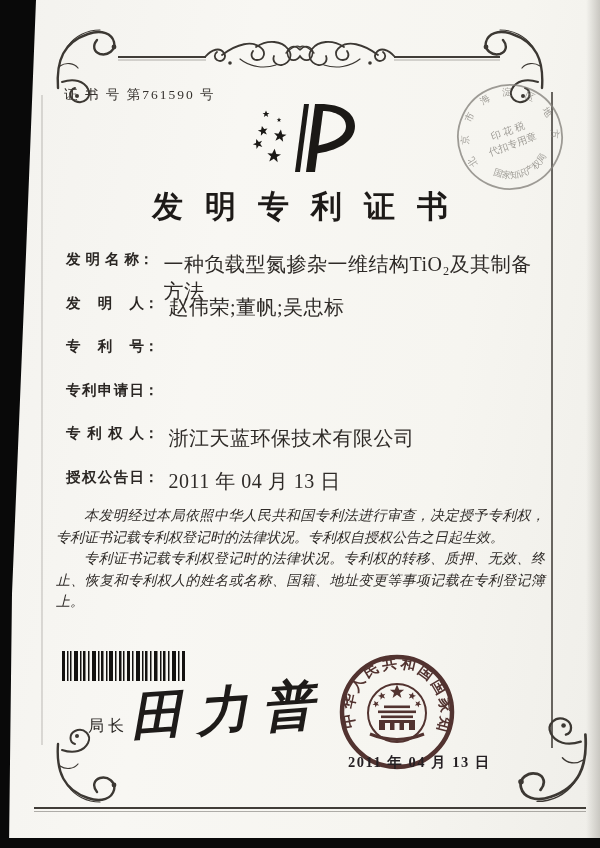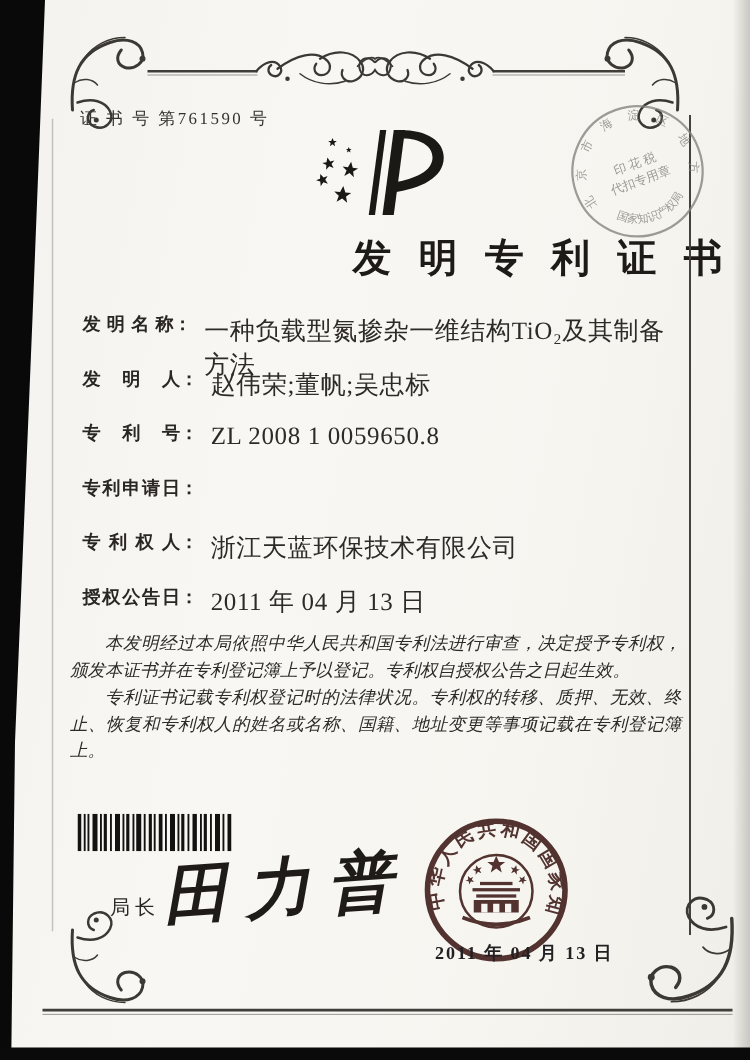--- a/index.html
+++ b/index.html
@@ -10,21 +10,21 @@
   }
   
   .edge-left{position:absolute;left:0;top:0;width:40px;height:848px;background:#090909;
     clip-path:polygon(0 0,36px 0,26px 30%,12px 70%,9px 100%,0 100%);z-index:30;}
   .edge-bottom{position:absolute;left:0;bottom:0;width:600px;height:10px;background:#0a0a0a;z-index:30;}
   .edge-right{position:absolute;right:0;top:0;width:14px;height:848px;z-index:29;
     background:linear-gradient(to left,#c9c7c1,rgba(201,199,193,0));}
   
   .abs{position:absolute;}
   .cert-no{left:64px;top:86px;font-size:13.5px;letter-spacing:2px;color:#35312d;}
-  .title{left:0;top:186px;width:600px;text-align:right;font-size:31px;font-weight:600;
+  .title{left:0;top:186px;width:600px;text-align:center;font-size:31px;font-weight:600;
     letter-spacing:22px;padding-left:22px;box-sizing:border-box;color:#1d1a18;}
   .fields{left:66px;top:250px;width:480px;}
   .frow{height:43.5px;display:flex;align-items:flex-start;}
   .flabel{display:inline-block;width:78px;font-size:14.5px;font-weight:700;
     text-align:justify;text-align-last:justify;color:#2a2623;}
   .fcolon{font-size:14.5px;font-weight:700;margin-right:10px;color:#2a2623;}
   .fvalue{font-size:20px;letter-spacing:0.5px;color:#2e2a27;padding-top:0.5px;}
   .body-text{left:56px;top:505px;width:489px;font-size:14px;line-height:21.5px;
     text-align:justify;font-style:italic;color:#2e2a27;}
   .body-text p{margin:0;text-indent:2em;}
@@ -131,40 +131,39 @@
         <span class="fvalue">一种负载型氮掺杂一维结构TiO₂及其制备方法</span>
     </div>
     <div class="frow">
       <span class="flabel">发明人</span>
         <span class="fcolon">：</span>
         <span class="fvalue">赵伟荣;董帆;吴忠标</span>
     </div>
     <div class="frow">
       <span class="flabel">专利号</span>
         <span class="fcolon">：</span>
-        <span class="fvalue">ZL 2008 1 0059650.8</span>
     </div>
     <div class="frow">
       <span class="flabel">专利申请日</span>
         <span class="fcolon">：</span>
     </div>
     <div class="frow">
       <span class="flabel">专利权人</span>
         <span class="fcolon">：</span>
         <span class="fvalue">浙江天蓝环保技术有限公司</span>
     </div>
     <div class="frow">
       <span class="flabel">授权公告日</span>
         <span class="fcolon">：</span>
         <span class="fvalue">2011 年 04 月 13 日</span>
     </div>
   </div>
 
   <div class="abs body-text">
-    <p>本发明经过本局依照中华人民共和国专利法进行审查，决定授予专利权，颁发本证书并在专利登记簿上予以登记。专利权自授权公告之日起生效。</p>
+    <p>本发明经过本局依照中华人民共和国专利法进行审查，决定授予专利权，专利证书记载专利权登记时的法律状况。专利权自授权公告之日起生效。</p>
     <p>专利证书记载专利权登记时的法律状况。专利权的转移、质押、无效、终止、恢复和专利权人的姓名或名称、国籍、地址变更等事项记载在专利登记簿上。</p>
   </div>
 
   <svg class="barcode-svg" width="124" height="30" viewBox="0 0 124 30">
     <g fill="#141210">
       <rect x="0" width="3" height="30"></rect>
         <rect x="5" width="1.5" height="30"></rect>
         <rect x="8" width="1.5" height="30"></rect>
       <rect x="12" width="4" height="30"></rect>
         <rect x="18" width="1.5" height="30"></rect>

